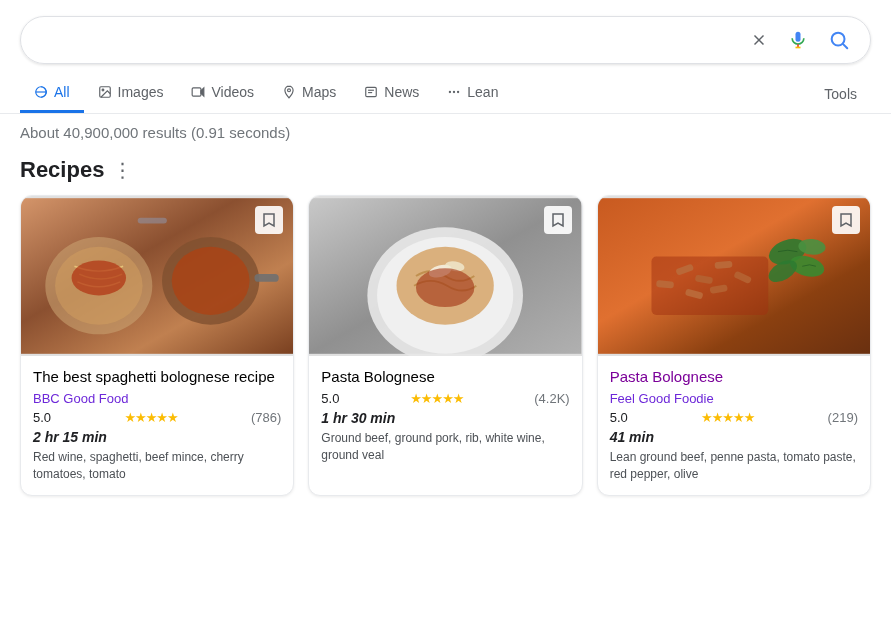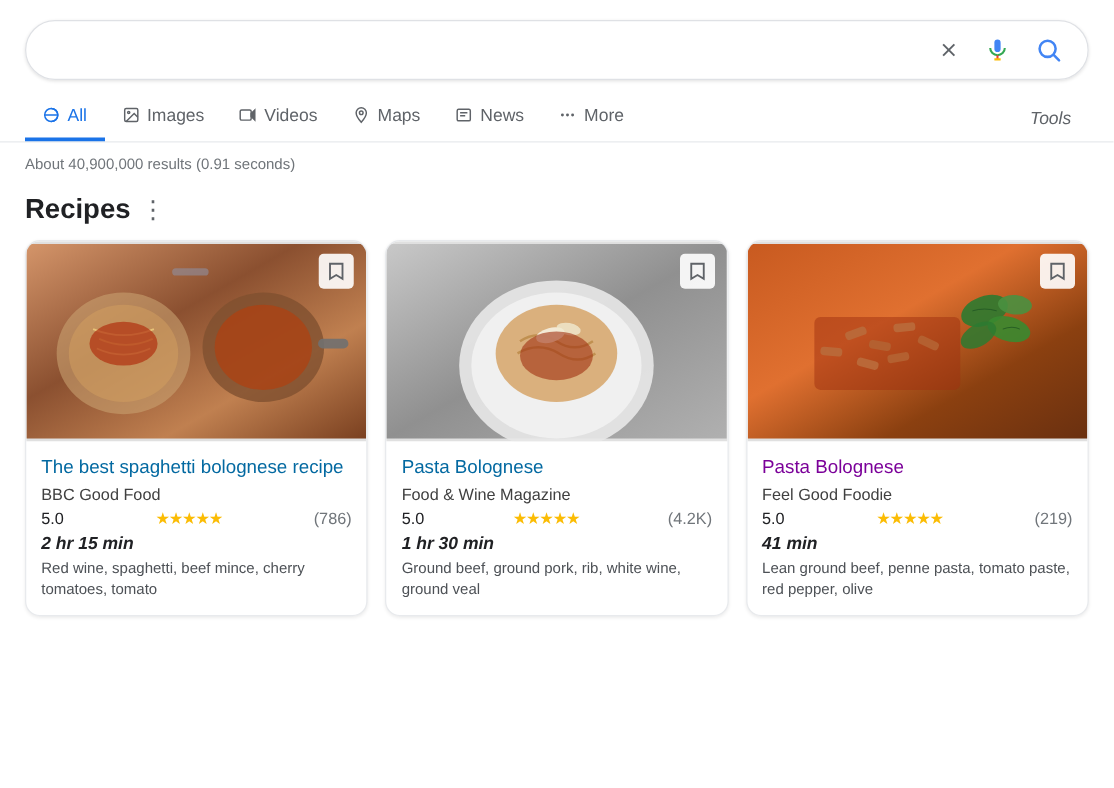--- a/index.html
+++ b/index.html
@@ -76,27 +76,26 @@
     .nav-tab.active {
       color: #1a73e8;
       border-bottom: 3px solid #1a73e8;
     }
     .nav-tools {
       margin-left: auto;
       padding: 10px 14px;
       font-size: 14px;
       color: #5f6368;
       cursor: pointer;
-      font-style: italic;
     }
 
     
     .results-info {
       padding: 10px 20px 6px 20px;
-      font-size: 12px;
+      font-size: 15px;
       color: #70757a;
     }
 
     
     .recipes-section {
       padding: 10px 20px;
     }
     .recipes-header {
       display: flex;
       align-items: center;
@@ -147,29 +146,29 @@
       display: flex;
       align-items: center;
       justify-content: center;
       cursor: pointer;
     }
     .card-body {
       padding: 10px 12px 12px 12px;
     }
     .card-title {
       font-size: 15px;
-      color: #0369a1;
+      color: #000000;
       font-weight: 400;
       cursor: pointer;
       line-height: 1.4;
       margin-bottom: 4px;
     }
     .card-source {
       font-size: 13px;
-      color: #404040;
+      color: #6d28d9;
       margin-bottom: 4px;
     }
     .card-rating {
       display: flex;
       align-items: center;
       gap: 4px;
       font-size: 13px;
       margin-bottom: 4px;
       justify-content: space-between;
     }
@@ -266,21 +265,21 @@
       <line x1="7" y1="13" x2="14" y2="13"></line>
     </svg>
     <span>News</span>
   </a>
   <a class="nav-tab">
     <svg width="14" height="14" viewBox="0 0 24 24" fill="#5f6368">
       <circle cx="5" cy="12" r="2"></circle>
         <circle cx="12" cy="12" r="2"></circle>
         <circle cx="19" cy="12" r="2"></circle>
     </svg>
-    <span>More</span>
+    <span>Lean</span>
   </a>
   <span class="nav-tools">Tools</span>
 </nav>
 
 <div class="results-info">
   <span>About 40,900,000 results (0.91 seconds)</span>
 </div>
 
 <div class="recipes-section">
   <div class="recipes-header">
@@ -362,21 +361,20 @@
           <ellipse cx="140" cy="92" rx="30" ry="20" fill="#a03010" opacity="0.6"></ellipse>
         </svg>
         <div class="bookmark-icon">
           <svg width="14" height="16" viewBox="0 0 14 16" fill="none">
             <path d="M2 2h10v12l-5-3-5 3V2z" stroke="#5f6368" stroke-width="1.5" fill="none"></path>
           </svg>
         </div>
       </div>
       <div class="card-body">
         <div class="card-title">Pasta Bolognese</div>
-        <div class="card-source">Food &amp; Wine Magazine</div>
         <div class="card-rating">
           <span class="rating-score">5.0</span>
           <span class="stars">★★★★★</span>
           <span class="rating-count">(4.2K)</span>
         </div>
         <div class="card-time">1 hr 30 min</div>
         <div class="card-ingredients">Ground beef, ground pork, rib, white wine, ground veal</div>
       </div>
     </div>
 

